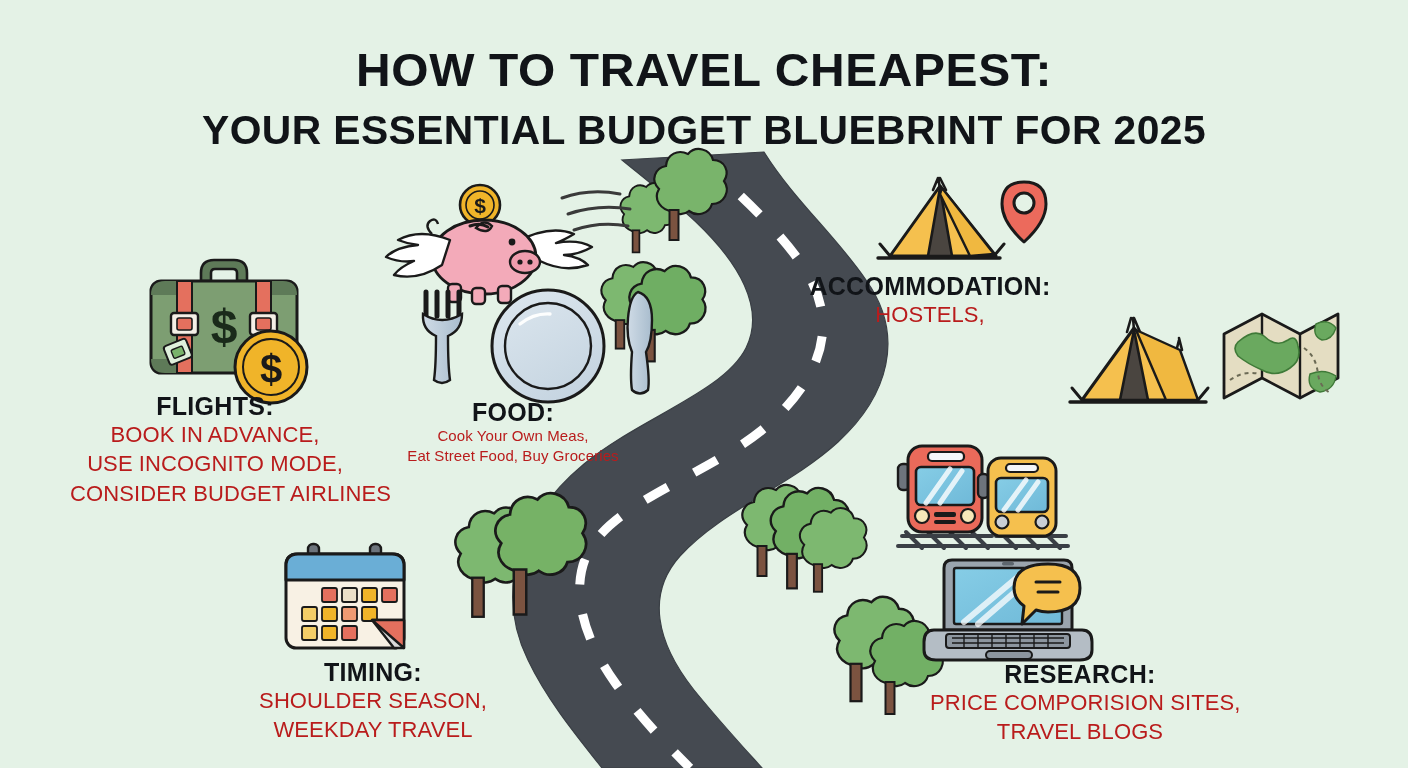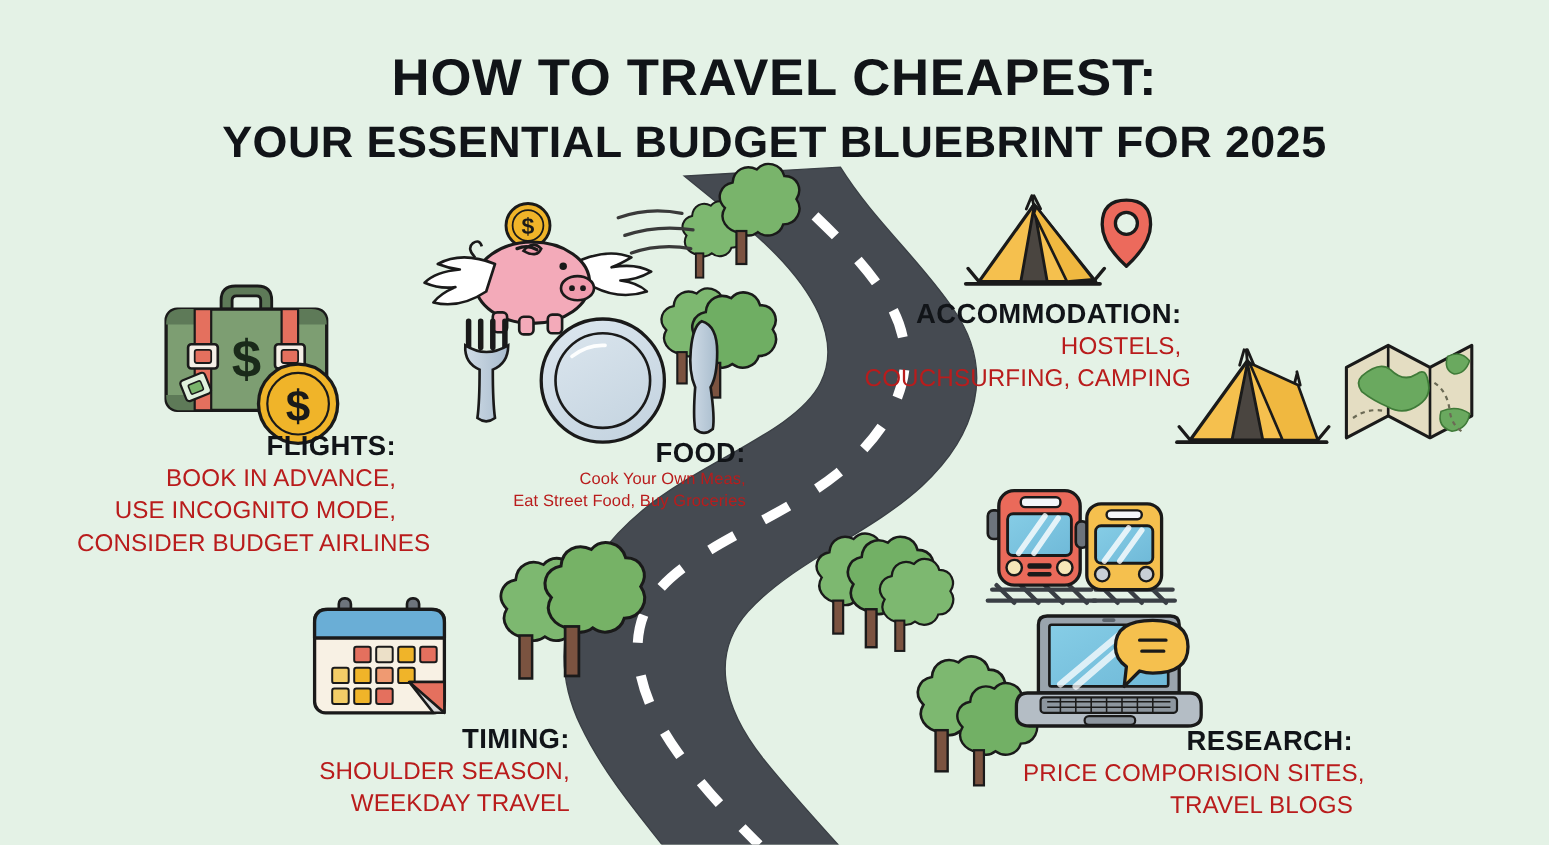--- a/index.html
+++ b/index.html
@@ -59,21 +59,21 @@
     line-height: 1.12;
   }
   .sec-line {
     font-size: 22px;
     font-weight: 400;
     color: #b91c1c;
     letter-spacing: 0.1px;
     white-space: nowrap;
     line-height: 1.34;
   }
-  .al-center { text-align: right; }
+  .al-center { text-align: center; }
 
   
   #sec-flights        { left: 70px;  top: 392px;  width: 290px; }
   #sec-food           { left: 348px; top: 398px;  width: 330px; }
   #sec-accommodation  { left: 786px; top: 272px;  width: 288px; }
   #sec-transportation { left: 1058px; top: 430px; width: 260px; }
   #sec-timing         { left: 228px; top: 658px;  width: 290px; }
   #sec-research       { left: 930px; top: 660px;  width: 300px; }
 
   
@@ -415,21 +415,20 @@
 
   <div class="section" id="sec-food">
     <div class="sec-title al-center">FOOD:</div>
     <div class="sec-line al-center">Cook Your Own Meas,</div>
     <div class="sec-line al-center">Eat Street Food, Buy Groceries</div>
   </div>
 
   <div class="section" id="sec-accommodation">
     <div class="sec-title al-center">ACCOMMODATION:</div>
     <div class="sec-line al-center">HOSTELS,</div>
-    <div class="sec-line al-center">COUCHSURFING, CAMPING</div>
   </div>
 
 
   <div class="section" id="sec-timing">
     <div class="sec-title al-center">TIMING:</div>
     <div class="sec-line al-center">SHOULDER SEASON,</div>
     <div class="sec-line al-center">WEEKDAY TRAVEL</div>
   </div>
 
   <div class="section" id="sec-research">

